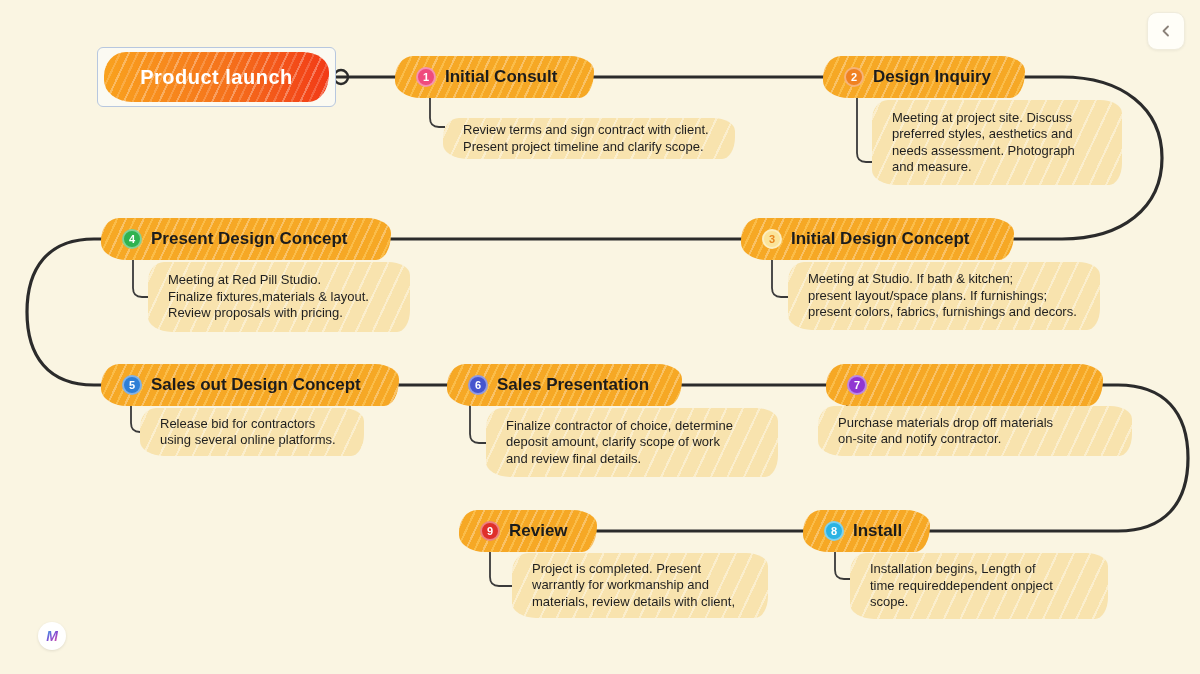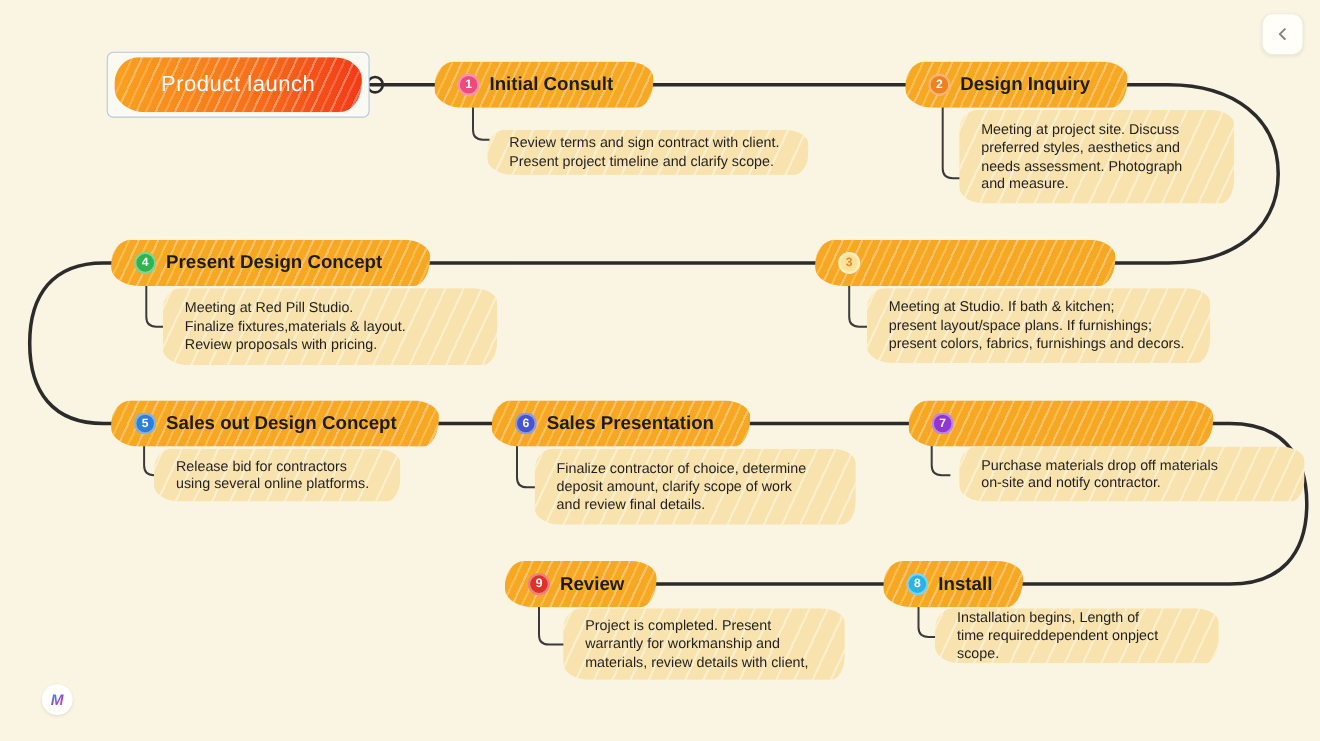--- a/index.html
+++ b/index.html
@@ -54,21 +54,21 @@
   .root-blob {
     position:absolute; left:6px; top:4px; right:6px; bottom:4px;
     display:flex; align-items:center; justify-content:center;
     background-image:
       repeating-linear-gradient(115deg,
         rgba(255,255,255,0) 0 6px, rgba(255,255,255,.30) 6px 8px,
         rgba(255,255,255,0) 8px 14px, rgba(255,255,255,.18) 14px 16px),
       linear-gradient(90deg, #F9A21E 0%, #F5711B 55%, #F23A17 100%);
     border-radius:22px 26px 20px 28px / 24px 20px 28px 22px;
   }
-  .root-blob span { font-size:20px; font-weight:normal; color:#ffffff; letter-spacing:.5px; }
+  .root-blob span { font-size:20px; font-weight:bold; color:#ffffff; letter-spacing:.5px; }
 
   
   .back-btn {
     position:absolute; left:1147px; top:12px; width:38px; height:38px; z-index:3;
     background:#FFFEF8; border:1px solid #F0ECDC; border-radius:10px;
     display:flex; align-items:center; justify-content:center;
     box-shadow:0 1px 3px rgba(0,0,0,.06); cursor:pointer;
   }
   .logo-btn {
     position:absolute; left:38px; top:622px; width:28px; height:28px; z-index:3;
@@ -125,20 +125,21 @@
 <div class="topic" style="left:395px;top:56px;width:199px;height:42px">
   <span class="badge" style="background-color: rgb(239, 74, 125); color: rgb(255, 255, 255);">1</span>
   <span class="t-label">Initial Consult</span>
 </div>
 <div class="topic" style="left:823px;top:56px;width:202px;height:42px">
   <span class="badge" style="background-color: rgb(240, 129, 33); color: rgb(255, 255, 255);">2</span>
   <span class="t-label">Design Inquiry</span>
 </div>
 <div class="topic" style="left:741px;top:218px;width:273px;height:42px">
   <span class="badge" style="background-color: rgb(251, 228, 154); color: rgb(232, 135, 31);">3</span>
+  <span class="t-label">Initial Design Concept</span>
 </div>
 <div class="topic" style="left:101px;top:218px;width:290px;height:42px">
   <span class="badge" style="background-color: rgb(47, 179, 79); color: rgb(255, 255, 255);">4</span>
   <span class="t-label">Present Design Concept</span>
 </div>
 <div class="topic" style="left:101px;top:364px;width:298px;height:42px">
   <span class="badge" style="background-color: rgb(46, 127, 214); color: rgb(255, 255, 255);">5</span>
   <span class="t-label">Sales out Design Concept</span>
 </div>
 <div class="topic" style="left:447px;top:364px;width:235px;height:42px">
@@ -165,39 +166,39 @@
   <span class="n-text">Meeting at project site. Discuss
 preferred styles, aesthetics and
 needs assessment. Photograph
 and measure.</span>
 </div>
 <div class="note" style="left:788px;top:262px;width:312px;height:68px">
   <span class="n-text">Meeting at Studio. If bath &amp; kitchen;
 present layout/space plans. If furnishings;
 present colors, fabrics, furnishings and decors.</span>
 </div>
-<div class="note" style="left:148px;top:262px;width:304px;height:70px">
+<div class="note" style="left:148px;top:262px;width:262px;height:70px">
   <span class="n-text">Meeting at Red Pill Studio.
 Finalize fixtures,materials &amp; layout.
 Review proposals with pricing.</span>
 </div>
 <div class="note" style="left:140px;top:408px;width:224px;height:48px">
   <span class="n-text">Release bid for contractors
 using several online platforms.</span>
 </div>
 <div class="note" style="left:486px;top:408px;width:292px;height:69px">
   <span class="n-text">Finalize contractor of choice, determine
 deposit amount, clarify scope of work
 and review final details.</span>
 </div>
-<div class="note" style="left:872px;top:406px;width:314px;height:50px">
+<div class="note" style="left:818px;top:406px;width:314px;height:50px">
   <span class="n-text">Purchase materials drop off materials
 on-site and notify contractor.</span>
 </div>
-<div class="note" style="left:850px;top:553px;width:258px;height:50px">
+<div class="note" style="left:850px;top:553px;width:258px;height:66px">
   <span class="n-text">Installation begins, Length of
 time requireddependent onpject scope.</span>
 </div>
 <div class="note" style="left:512px;top:553px;width:256px;height:65px">
   <span class="n-text">Project is completed. Present
 warrantly for workmanship and
 materials, review details with client,</span>
 </div>
 
 <div class="back-btn">

